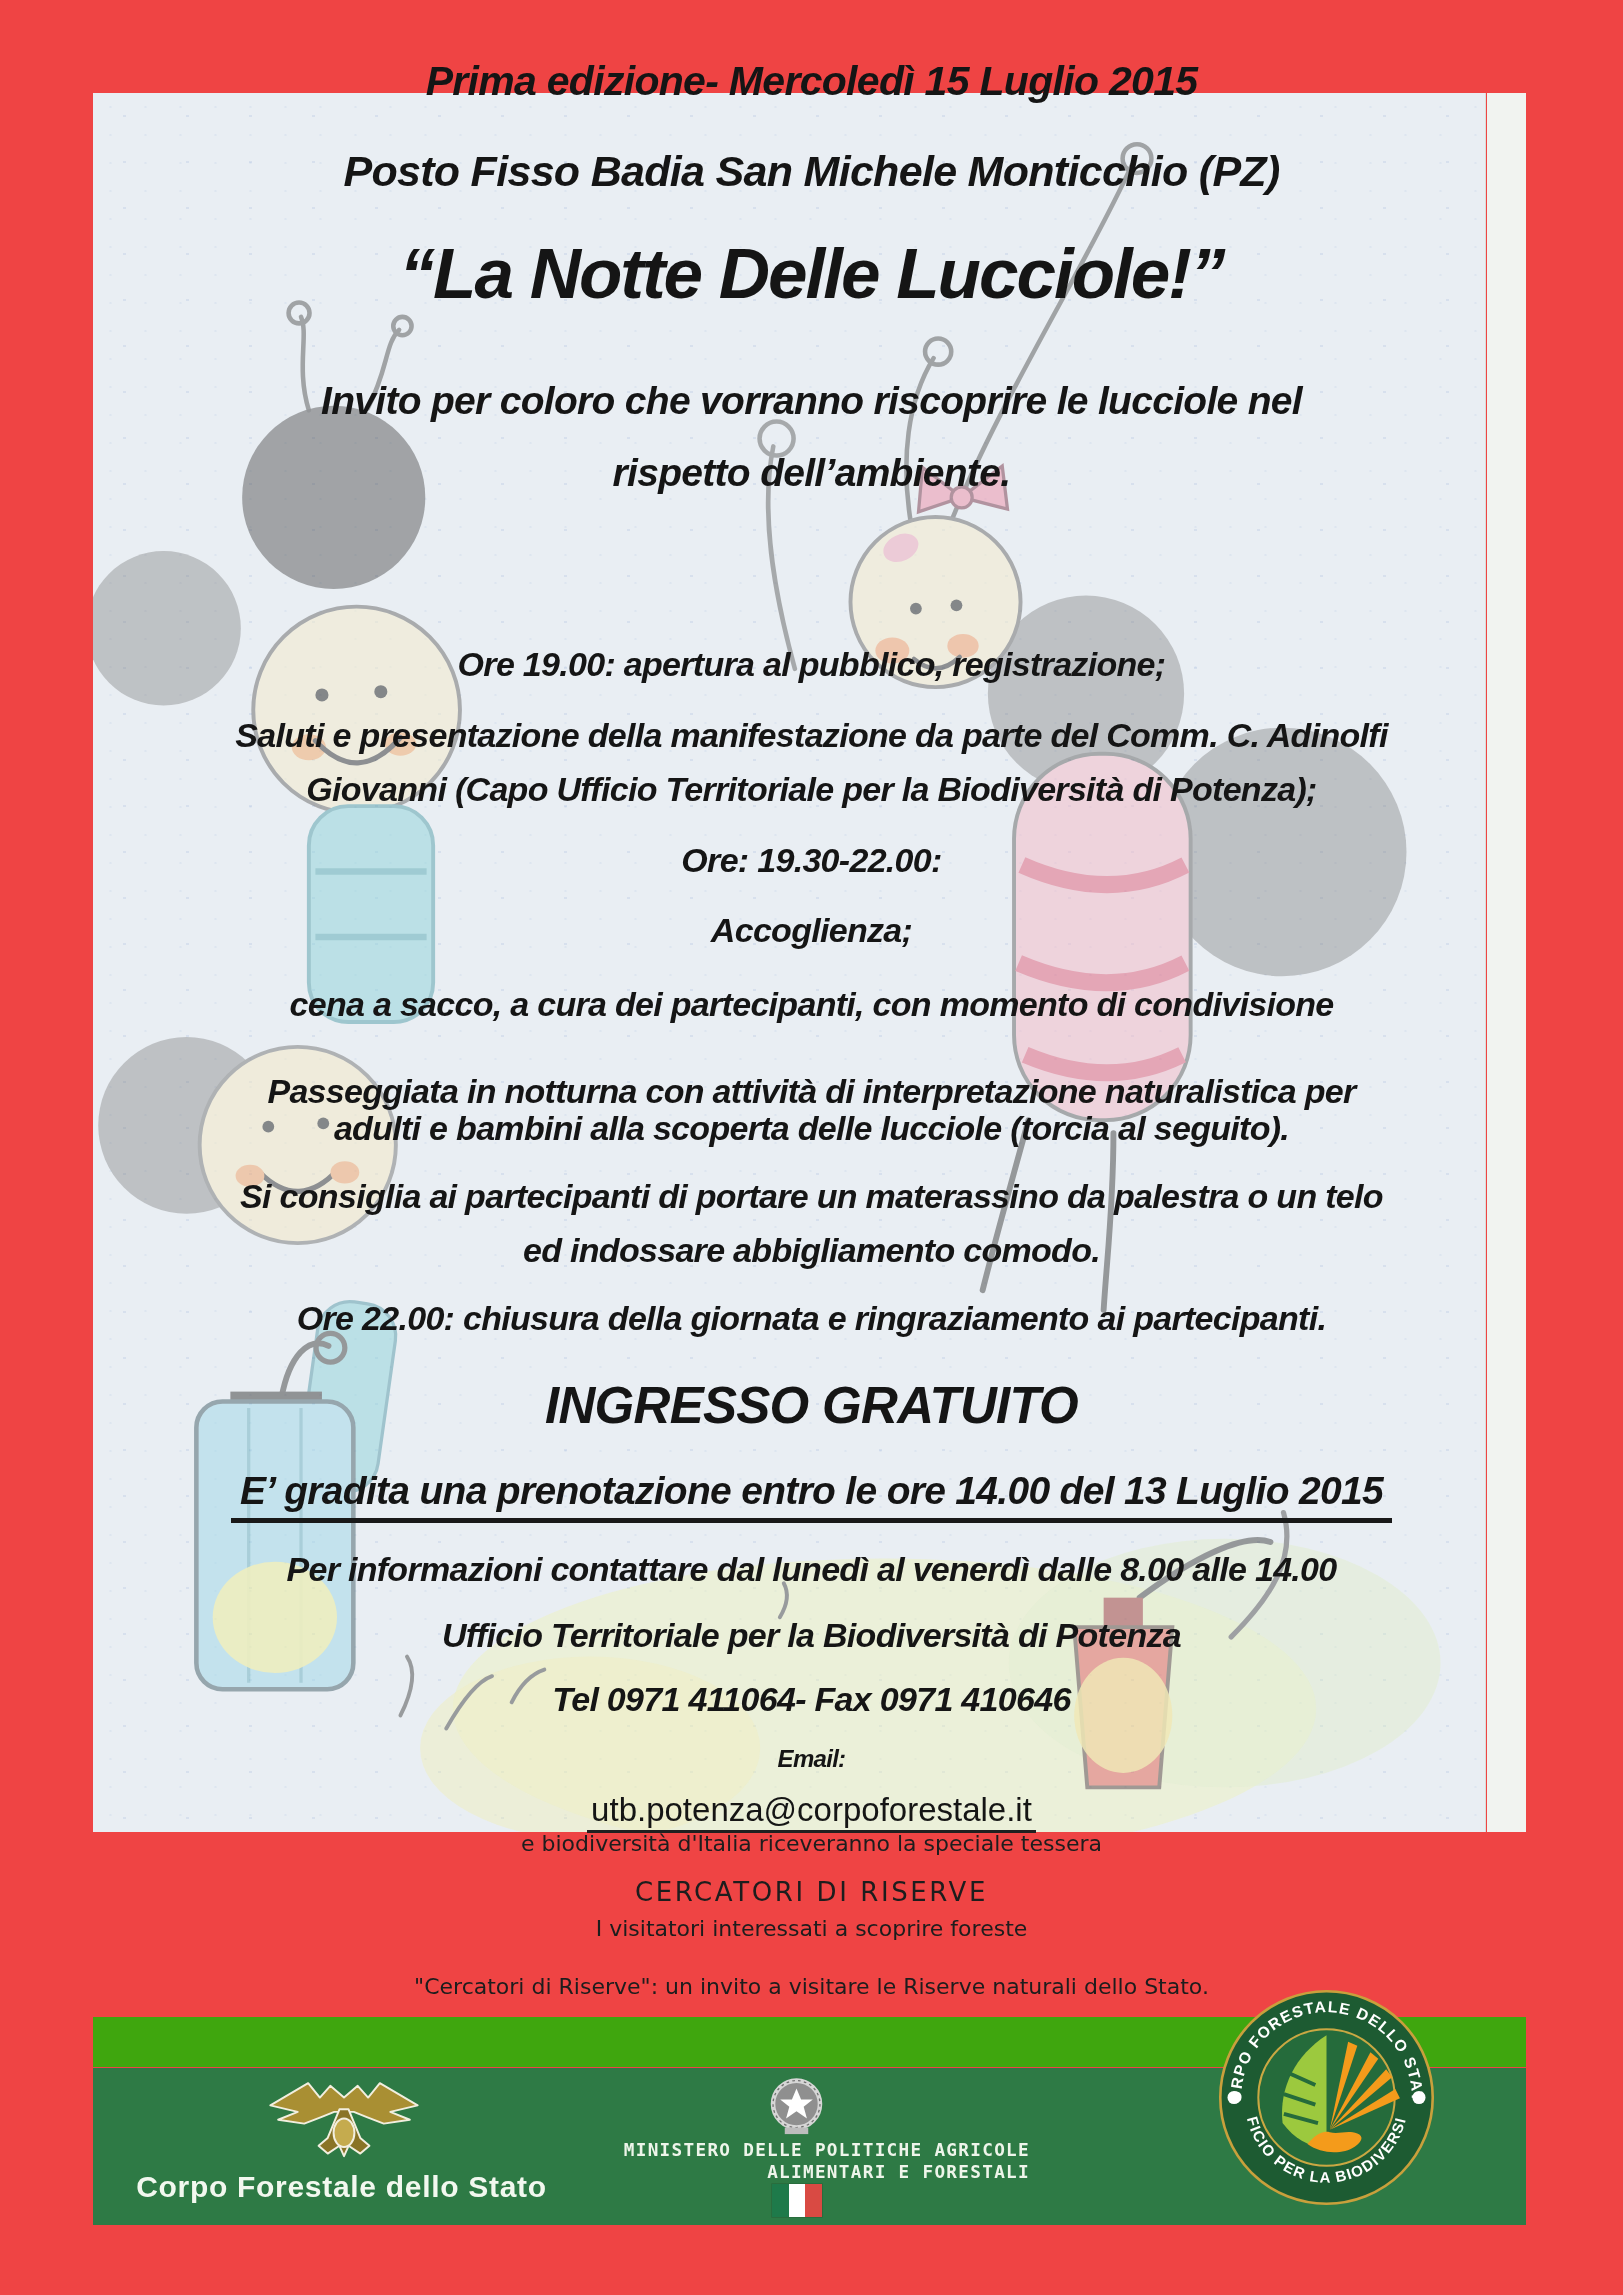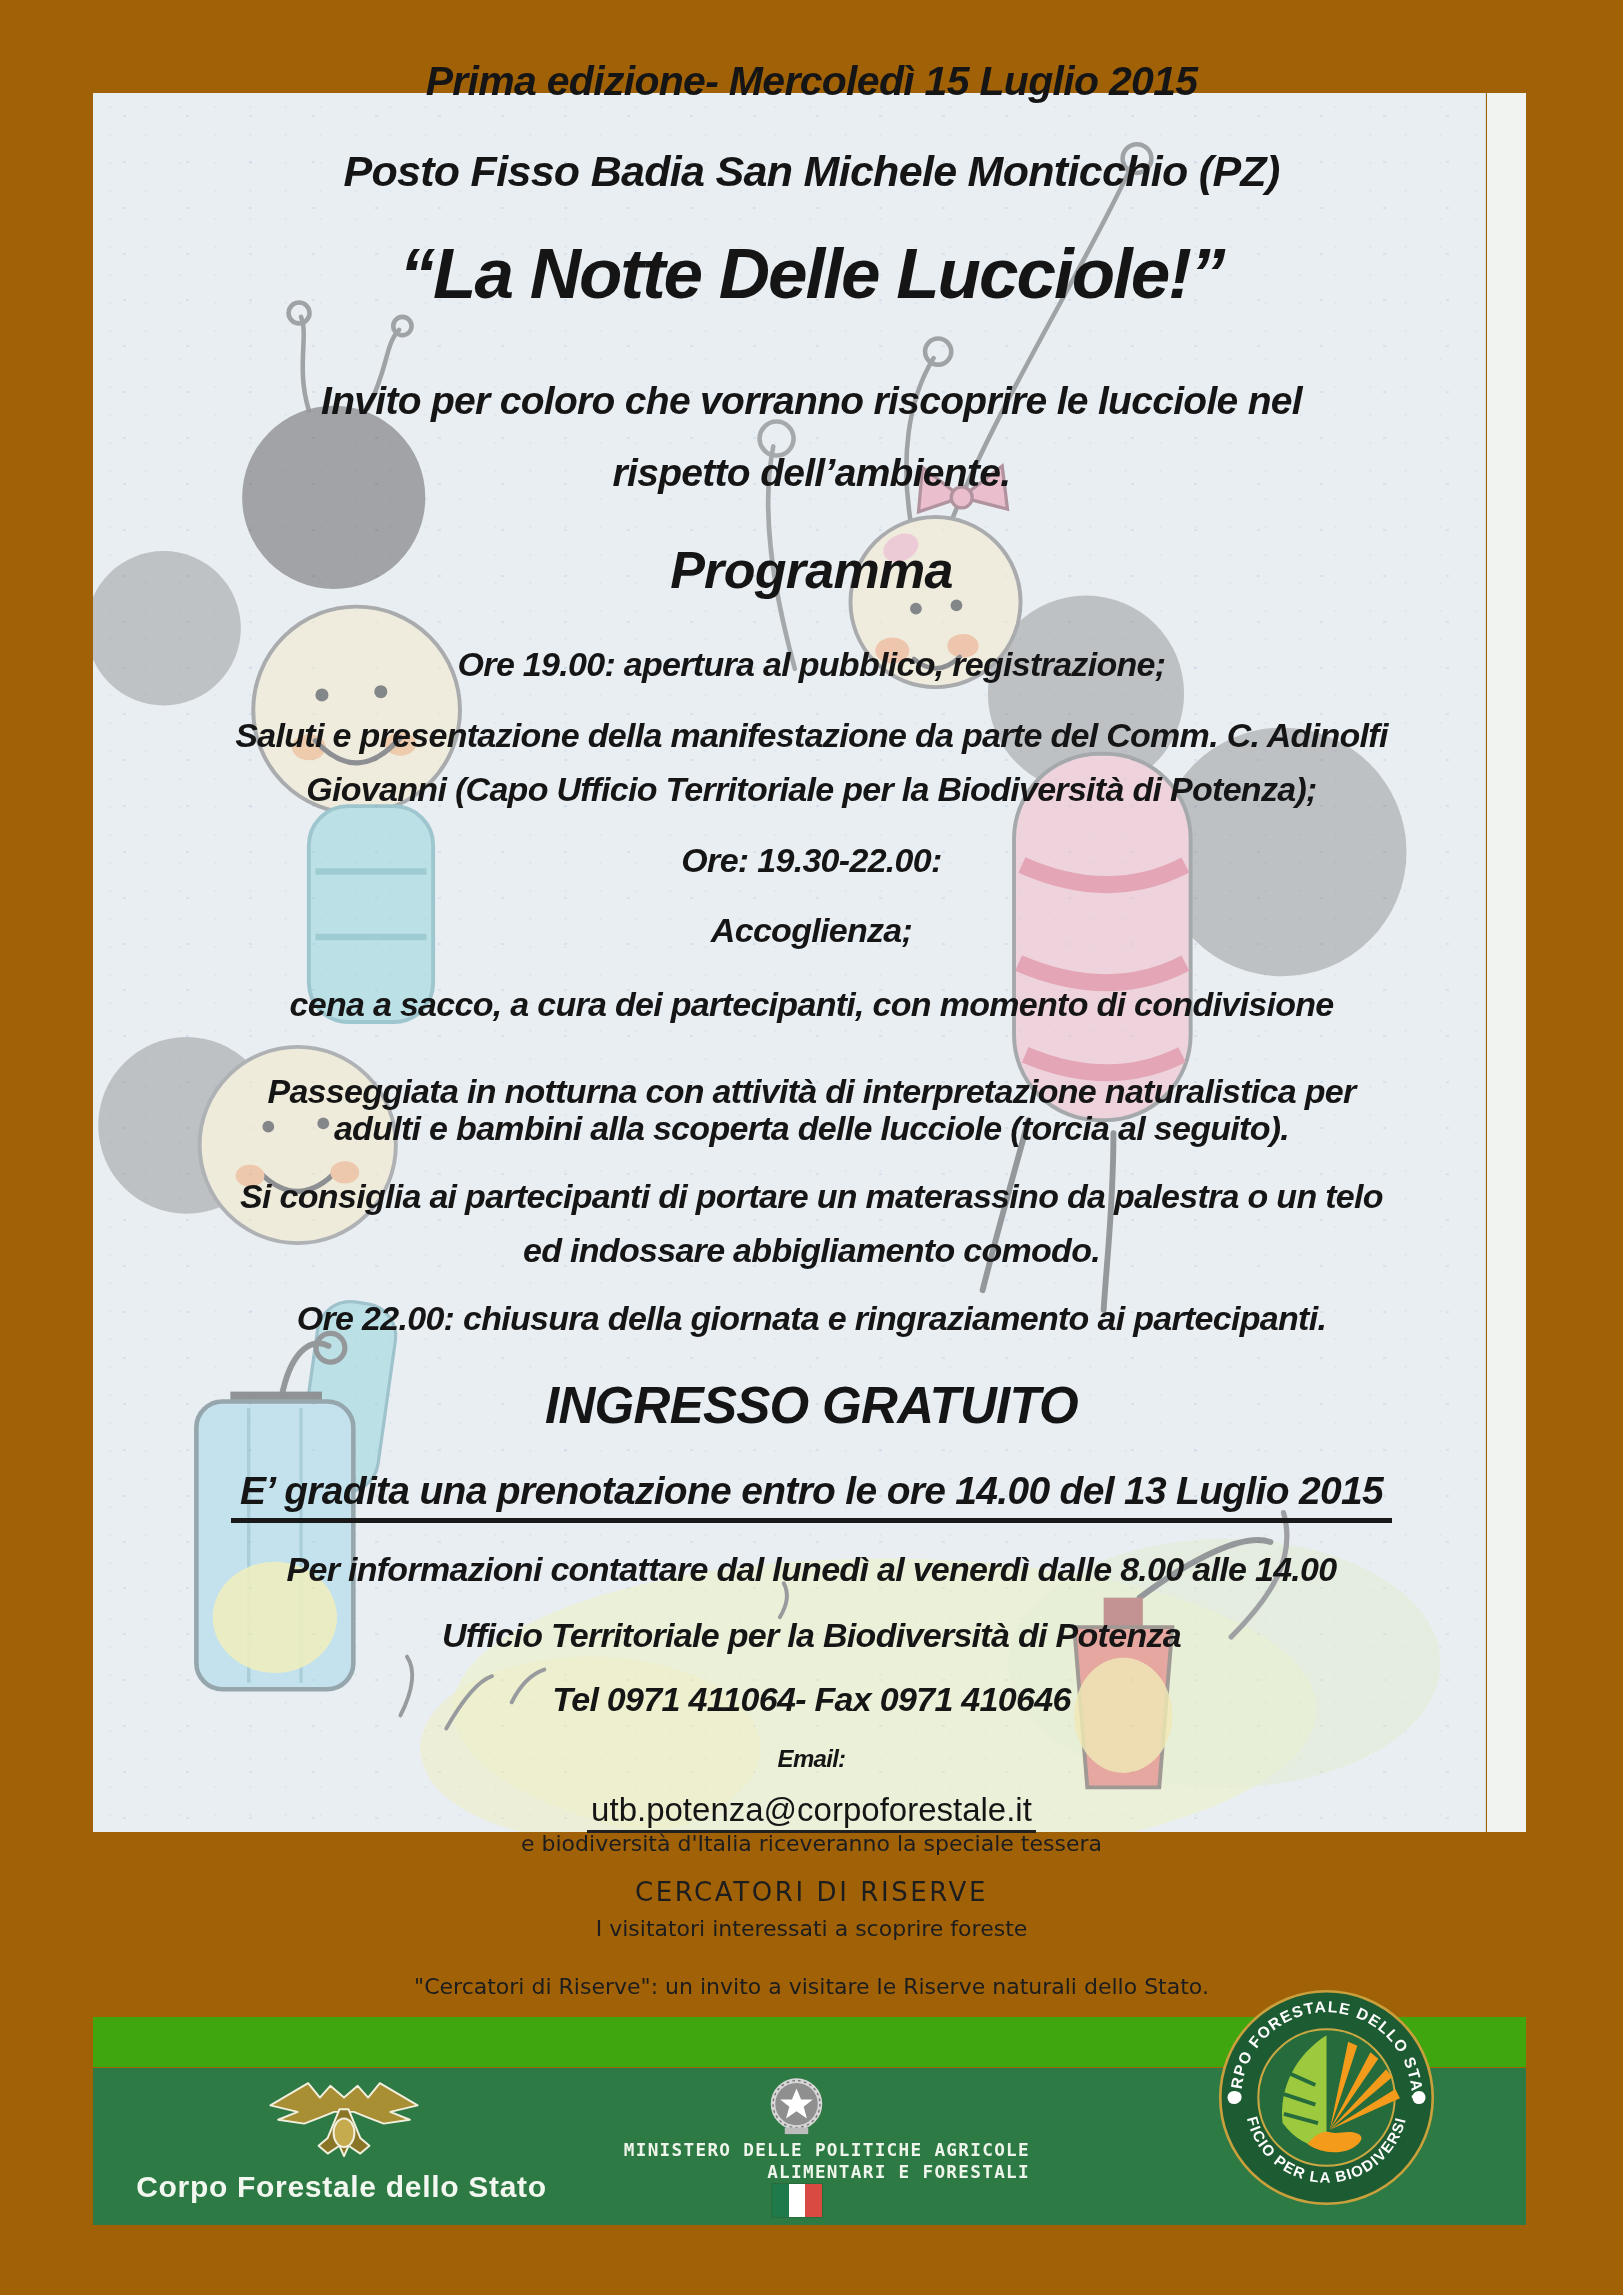--- a/index.html
+++ b/index.html
@@ -1,16 +1,16 @@
 <!DOCTYPE html>
 <html style="font-size:10.5px"><head>
 <meta charset="utf-8">
 <style>
   html,body{margin:0;padding:0;background:#ffffff;}
-  .page{position:relative;width:1623px;height:2295px;background:#a16207;overflow:hidden;
+  .page{position:relative;width:1623px;height:2295px;background:#ef4444;overflow:hidden;
         font-family:"Liberation Sans",sans-serif;}
   
   .bluebox{position:absolute;left:93px;top:93px;width:1392px;height:1739px;
     background-color:#e9eef3;
     background-image:
       radial-gradient(rgba(120,150,205,.16) 1.3px, transparent 1.7px),
       radial-gradient(rgba(120,150,205,.10) 1px, transparent 1.4px);
     background-size:63px 46px,35px 28px;
     border-right:1.3px solid #d9dedb;}
   .edgestrip{position:absolute;left:1487px;top:93px;width:39px;height:1739px;background:#f1f3f0;}
@@ -126,21 +126,20 @@
       <path d="M1050,2330 q18,-30 6,-52"></path>
     </g>
   </svg>
 
   <div class="ln" style="top:60px;font-size:41px">Prima edizione- Mercoledì 15 Luglio 2015</div>
   <div class="ln" style="top:149px;font-size:43px">Posto Fisso Badia San Michele Monticchio (PZ)</div>
   <div class="ln headline" style="top:237px;font-size:71px">“La Notte Delle Lucciole!”</div>
   <div class="ln" style="top:381px;font-size:39px">Invito per coloro che vorranno riscoprire le lucciole nel</div>
   <div class="ln" style="top:453px;font-size:39px">rispetto dell’ambiente.</div>
 
-  <div class="ln" style="top:543px;font-size:52px">Programma</div>
   <div class="ln" style="top:647px;font-size:34px">Ore 19.00: apertura al pubblico, registrazione;</div>
   <div class="ln" style="top:718px;font-size:34px">Saluti e presentazione della manifestazione da parte del Comm. C. Adinolfi</div>
   <div class="ln" style="top:772px;font-size:34px">Giovanni (Capo Ufficio Territoriale per la Biodiversità di Potenza);</div>
   <div class="ln" style="top:843px;font-size:34px">Ore: 19.30-22.00:</div>
   <div class="ln" style="top:913px;font-size:34px">Accoglienza;</div>
   <div class="ln" style="top:987px;font-size:34px">cena a sacco, a cura dei partecipanti, con momento di condivisione</div>
   <div class="ln" style="top:1074px;font-size:34px">Passeggiata in notturna con attività di interpretazione naturalistica per</div>
   <div class="ln" style="top:1111px;font-size:34px">adulti e bambini alla scoperta delle lucciole (torcia al seguito).</div>
   <div class="ln" style="top:1179px;font-size:34px">Si consiglia ai partecipanti di portare un materassino da palestra o un telo</div>
   <div class="ln" style="top:1233px;font-size:34px">ed indossare abbigliamento comodo.</div>

